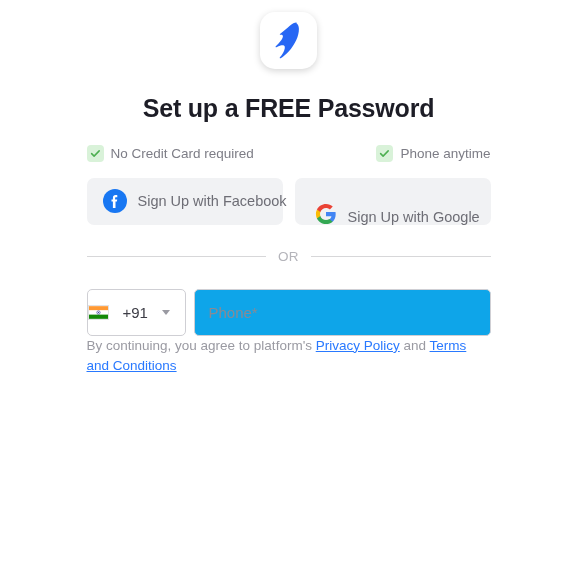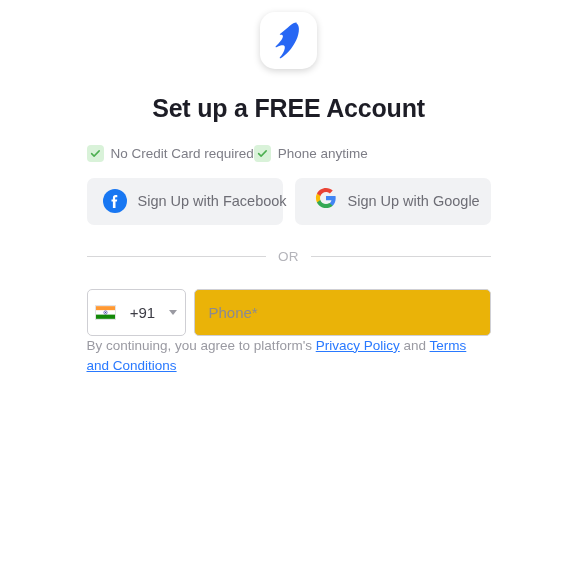--- a/index.html
+++ b/index.html
@@ -46,21 +46,21 @@
     font-weight: bold;
     color: #1d1d26;
     letter-spacing: -0.2px;
     margin: 25px 0 0 0;
     line-height: 1.15;
   }
 
   
   .assure-row {
     display: flex;
-    justify-content: flex-start;
+    justify-content: space-between;
     width: 404px;
     margin: 22px auto 8px auto;
     box-sizing: border-box;
   }
   .assure {
     display: flex;
     align-items: center;
     gap: 7px;
   }
   .check-badge {
@@ -88,21 +88,21 @@
     margin: 16px auto 0 auto;
   }
   .social-btn {
     height: 47px;
     background: #f1f2f4;
     border: none;
     border-radius: 7px;
     display: flex;
     align-items: center;
     gap: 11px;
-    padding: 16px 16px;
+    padding: 0 16px;
     cursor: pointer;
     font-family: inherit;
   }
   .social-btn.fb { width: 196px; }
   .social-btn.gg { width: 196px; padding-left: 20px; align-items: flex-end; }
   .social-label {
     font-size: 14.5px;
     color: #6d6d75;
     white-space: nowrap;
   }
@@ -156,21 +156,20 @@
   }
   .country-select {
     width: 99px;
     height: 47px;
     box-sizing: border-box;
     border: 1px solid #cfcfd4;
     border-radius: 5px;
     background: #ffffff;
     display: flex;
     align-items: center;
-    justify-content: center;
     gap: 14px;
     cursor: pointer;
   }
   .flag {
     width: 21px;
     height: 15px;
     flex: none;
     display: block;
     border: 1px solid #e2e2e4;
     box-sizing: border-box;
@@ -185,21 +184,21 @@
     border-right: 4.5px solid transparent;
     border-top: 5px solid #9a9aa2;
     flex: none;
   }
   .phone-input {
     width: 297px;
     height: 47px;
     box-sizing: border-box;
     border: 1px solid #cfcfd4;
     border-radius: 5px;
-    background: #eab308;
+    background: #0ea5e9;
     font-family: inherit;
     font-size: 15px;
     color: #3c3c45;
     padding: 0 14px;
     outline: none;
   }
   .phone-input::placeholder { color: #8a8a93; }
 
   .password-row {
     position: relative;
@@ -240,21 +239,21 @@
   <div class="logo-wrap">
     <div class="logo-card">
       <span>
         <svg width="34" height="40" viewBox="0 0 34 40">
           <path d="M24.5 2.2c1.6 1.1 2.3 3.2 2.4 5.6.1 3.6-.9 7.6-2.6 11.3-1.9 4.2-4.6 8.2-7.6 11.5-2.6 2.9-5.4 5.2-8 6.6-.7.4-1.3-.4-.8-1 1.9-2.2 3.4-4.5 4.3-6.8.5-1.3.7-2.5.6-3.4-.1-.7-.4-1.2-.9-1.5-.8-.5-2-.4-3.4 0-1.3.4-2.7 1-4 1.7-.7.4-1.3-.5-.7-1 2.1-1.9 4-3.9 5.4-5.9 1-1.4 1.6-2.7 1.7-3.7.1-.8-.1-1.4-.6-1.7-.4-.3-1-.3-1.7-.1-.6.2-1.1-.5-.6-.9 2.6-2.1 5.3-4.4 7.9-6.5 2.2-1.8 4.3-3.4 6-4.3 1.2-.6 2.2-.8 2.6-.5z" fill="#2767f4"></path>
         </svg>
       </span>
     </div>
   </div>
 
-  <h1 class="title">Set up a FREE Account</h1>
+  <h1 class="title">Set up a FREE Password</h1>
 
   <div class="assure-row">
     <div class="assure">
       <span class="check-badge">
         <svg width="11" height="11" viewBox="0 0 11 11">
           <path d="M1.6 5.6 L4.1 8.1 L9.2 2.9" stroke="#4caf50" stroke-width="1.5" fill="none" stroke-linecap="round" stroke-linejoin="round"></path>
         </svg>
       </span>
       <span class="assure-label">No Credit Card required</span>
     </div>

